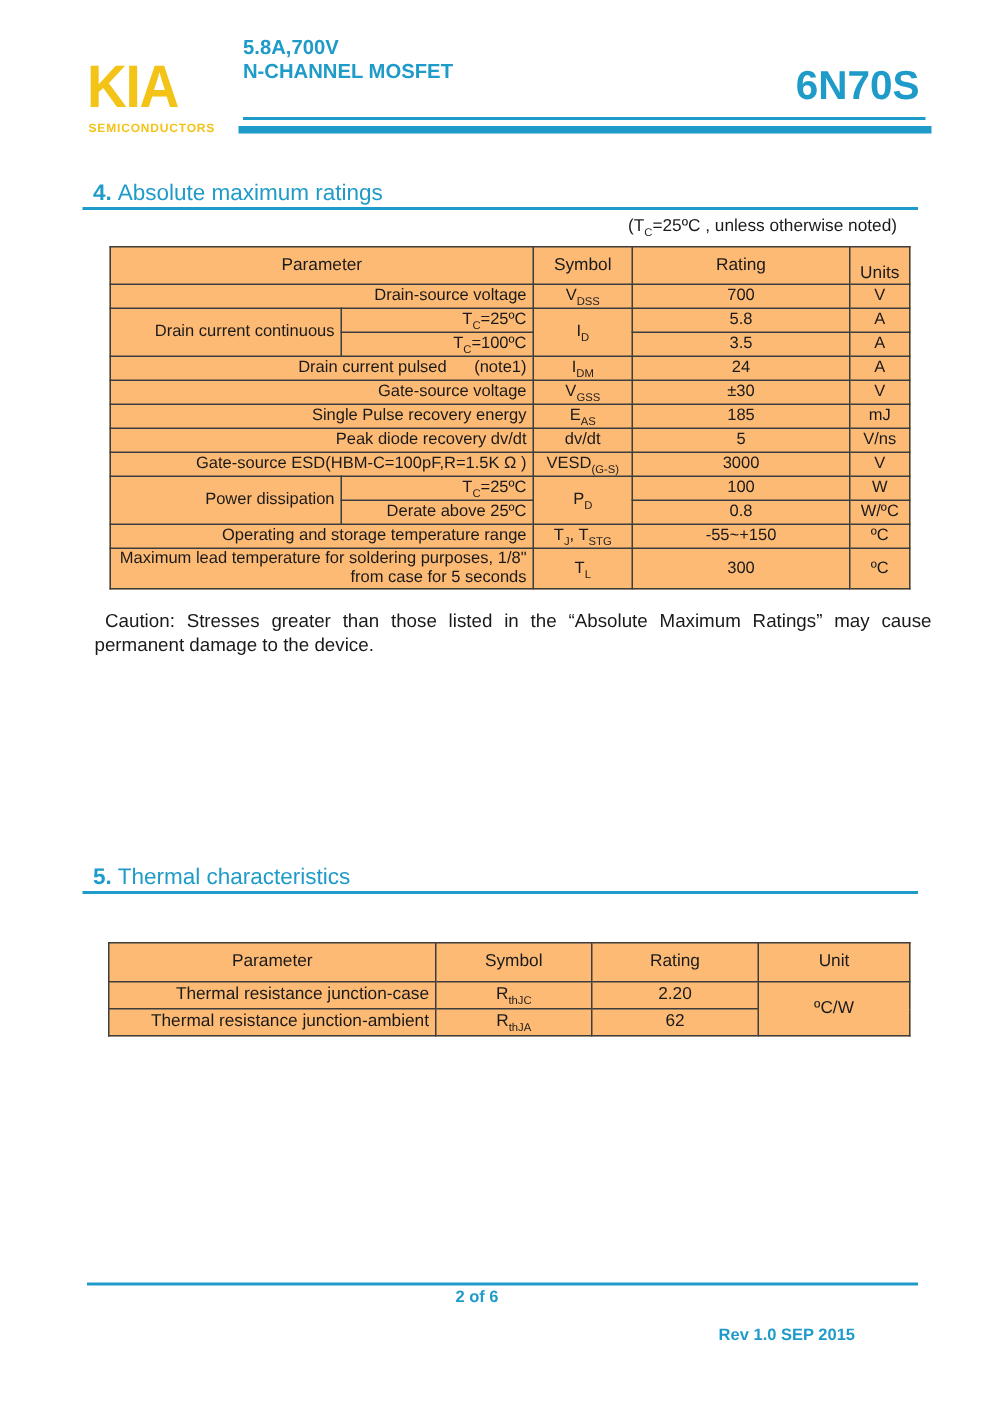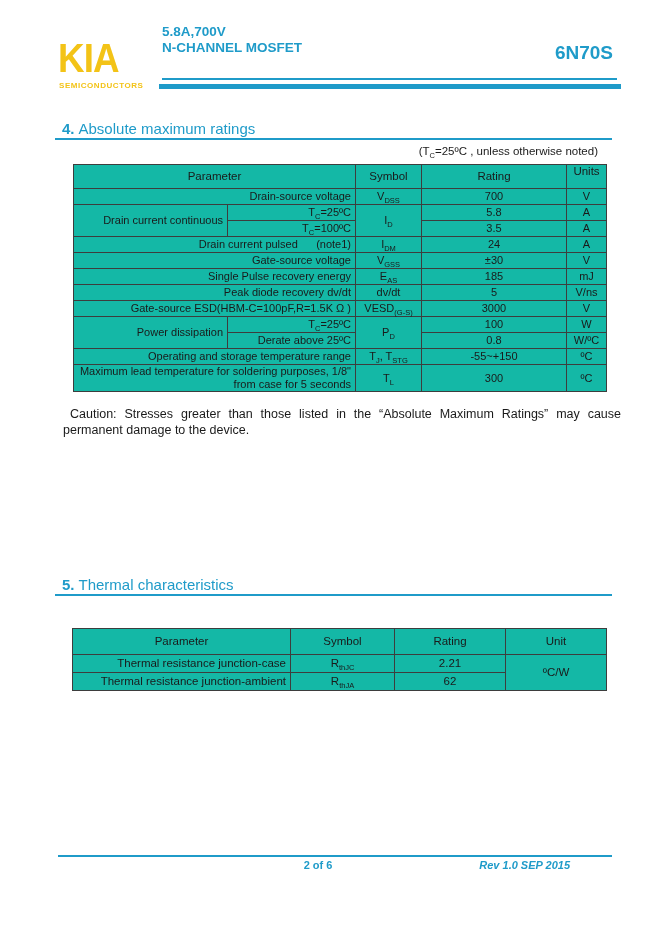--- a/index.html
+++ b/index.html
@@ -16,54 +16,54 @@
   }
   .abs{position:absolute;}
 
   
   .logo{left:58px;top:36px;font-size:40px;font-weight:bold;color:var(--gold);
         letter-spacing:-1px;transform:scaleX(.92);transform-origin:left;}
   .logo-sub{left:59px;top:81px;font-size:8px;font-weight:bold;color:var(--gold);
         letter-spacing:.55px;}
   .subtitle{left:162px;top:24px;color:var(--accent);font-weight:bold;
         font-size:13.5px;line-height:15.5px;}
-  .part{top:42px;right:49px;color:var(--accent);font-weight:bold;font-size:19px;}
+  .part{top:42px;right:49px;color:var(--accent);font-weight:bold;font-size:27px;}
   .hline{background:var(--accent);}
   .hline.thin{left:162px;top:78px;width:455px;height:1.5px;}
   .hline.thick{left:159px;top:84px;width:462px;height:5px;}
 
   
   .sec{left:62px;color:var(--accent);font-size:15px;}
   .sec .num{font-weight:bold;margin-right:4px;}
   .sec-rule{left:55px;width:557px;height:2px;background:var(--accent);}
   .note{top:145px;right:64px;font-size:11.5px;color:var(--ink);}
 
   
-  table{border-collapse:collapse;table-layout:fixed;background:#14b8a6;}
+  table{border-collapse:collapse;table-layout:fixed;background:#fdba74;}
   td{border:1px solid var(--border);font-size:11px;line-height:13px;
      padding:0 4px;text-align:center;vertical-align:middle;color:var(--ink);}
   td.left{text-align:right;}
-  td.vtop{vertical-align:top;padding-top:0;}
+  td.vtop{vertical-align:top;padding-top:11px;}
   sub{font-size:7.5px;line-height:0;}
   #abs-max{left:73px;top:164px;width:533px;}
   #abs-max td{height:16px;}
   #abs-max tr.hdr td{height:24px;font-size:11.5px;}
   #thermal{left:72px;top:628px;width:534px;}
   #thermal td{height:18px;font-size:11.5px;}
   #thermal tr.hdr td{height:26px;}
 
   
   .caution{left:63px;top:406px;width:558px;margin:0;font-size:12.5px;
      line-height:16px;text-align:justify;text-indent:7px;}
 
   
   .footer-rule{left:58px;top:855px;width:554px;height:2px;background:var(--accent);}
   .page-num{left:38px;top:859px;width:560px;text-align:center;
      color:var(--accent);font-weight:bold;font-size:11px;}
-  .rev{top:859px;right:92px;color:var(--accent);font-weight:bold;font-size:11px;font-style:italic;}
+  .rev{top:884px;right:92px;color:var(--accent);font-weight:bold;font-size:11px;}
 </style>
 </head>
 <body>
 
 <div>
 
   <div class="abs logo">KIA</div>
   <div class="abs logo-sub">SEMICONDUCTORS</div>
   <div class="abs subtitle">
     <div>5.8A,700V</div>
@@ -186,21 +186,21 @@
   <tbody>
         <tr class="hdr">
           <td class="">Parameter</td>
           <td class="">Symbol</td>
           <td class="">Rating</td>
           <td class="">Unit</td>
         </tr>
         <tr>
           <td class="left">Thermal resistance junction-case</td>
           <td class="">R<sub>thJC</sub></td>
-          <td class="">2.21</td>
+          <td class="">2.20</td>
           <td rowspan="2" class="">ºC/W</td>
         </tr>
         <tr>
           <td class="left">Thermal resistance junction-ambient</td>
           <td class="">R<sub>thJA</sub></td>
           <td class="">62</td>
         </tr>
       </tbody>
     </table>
 

